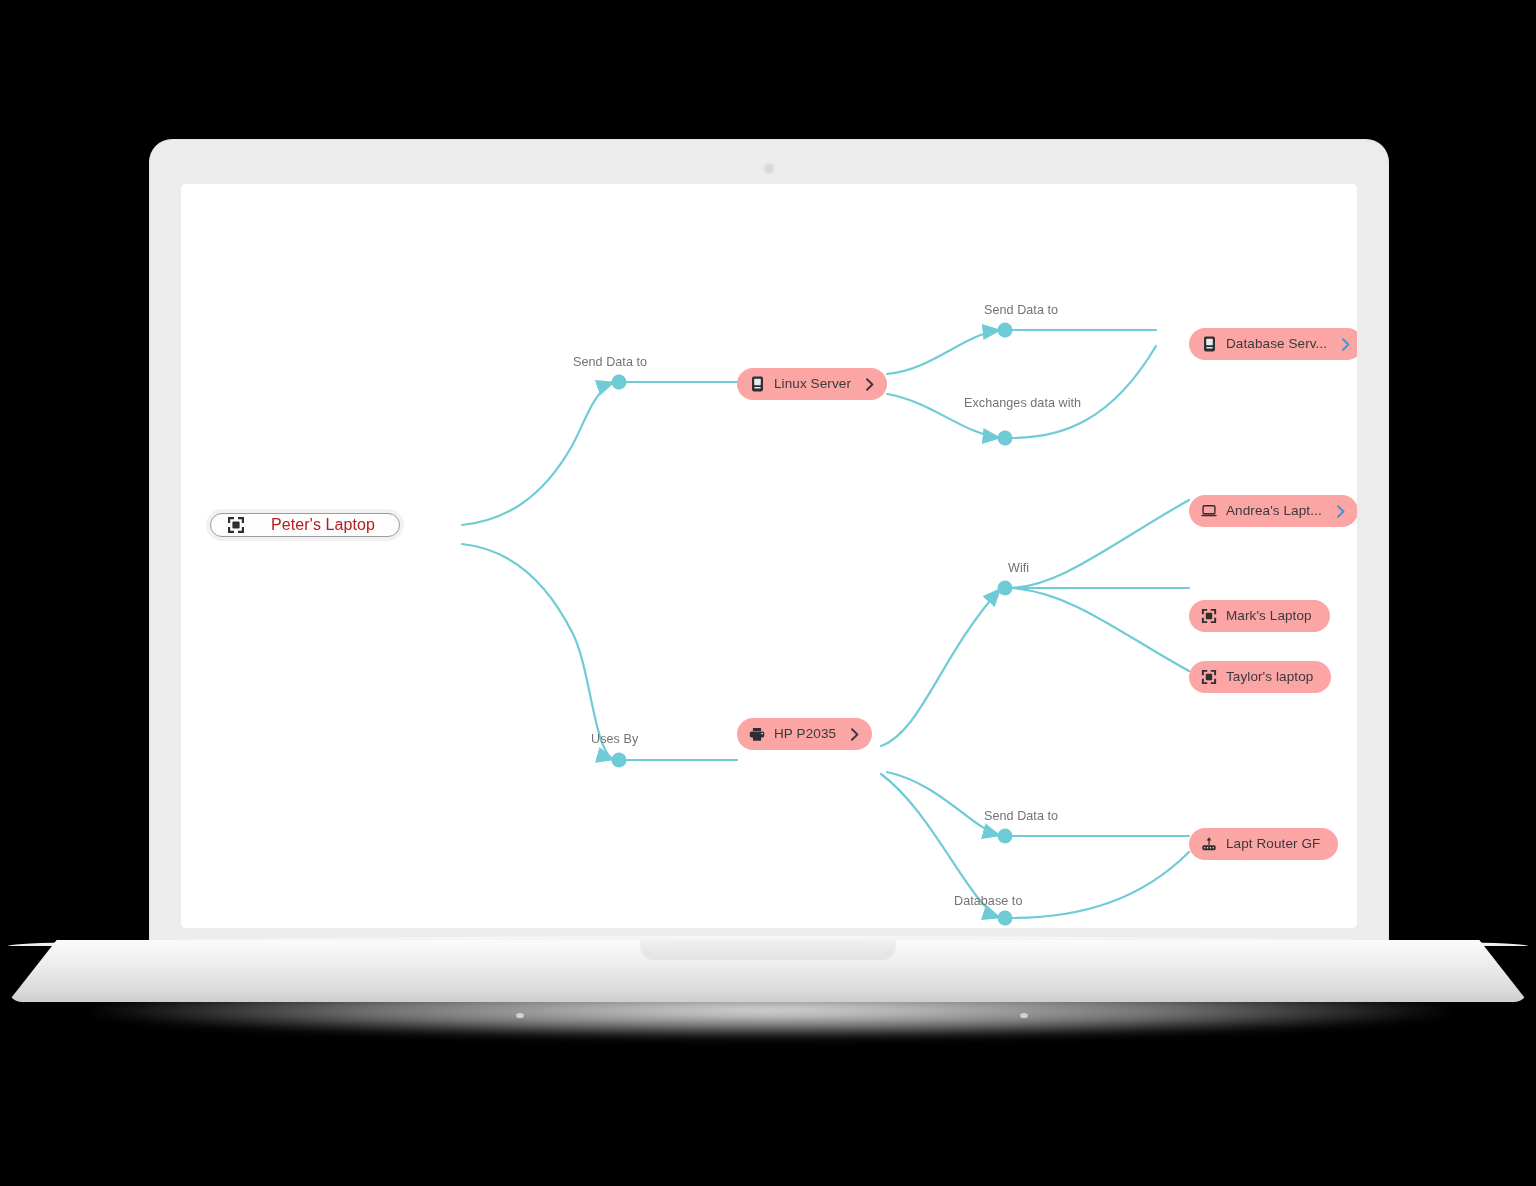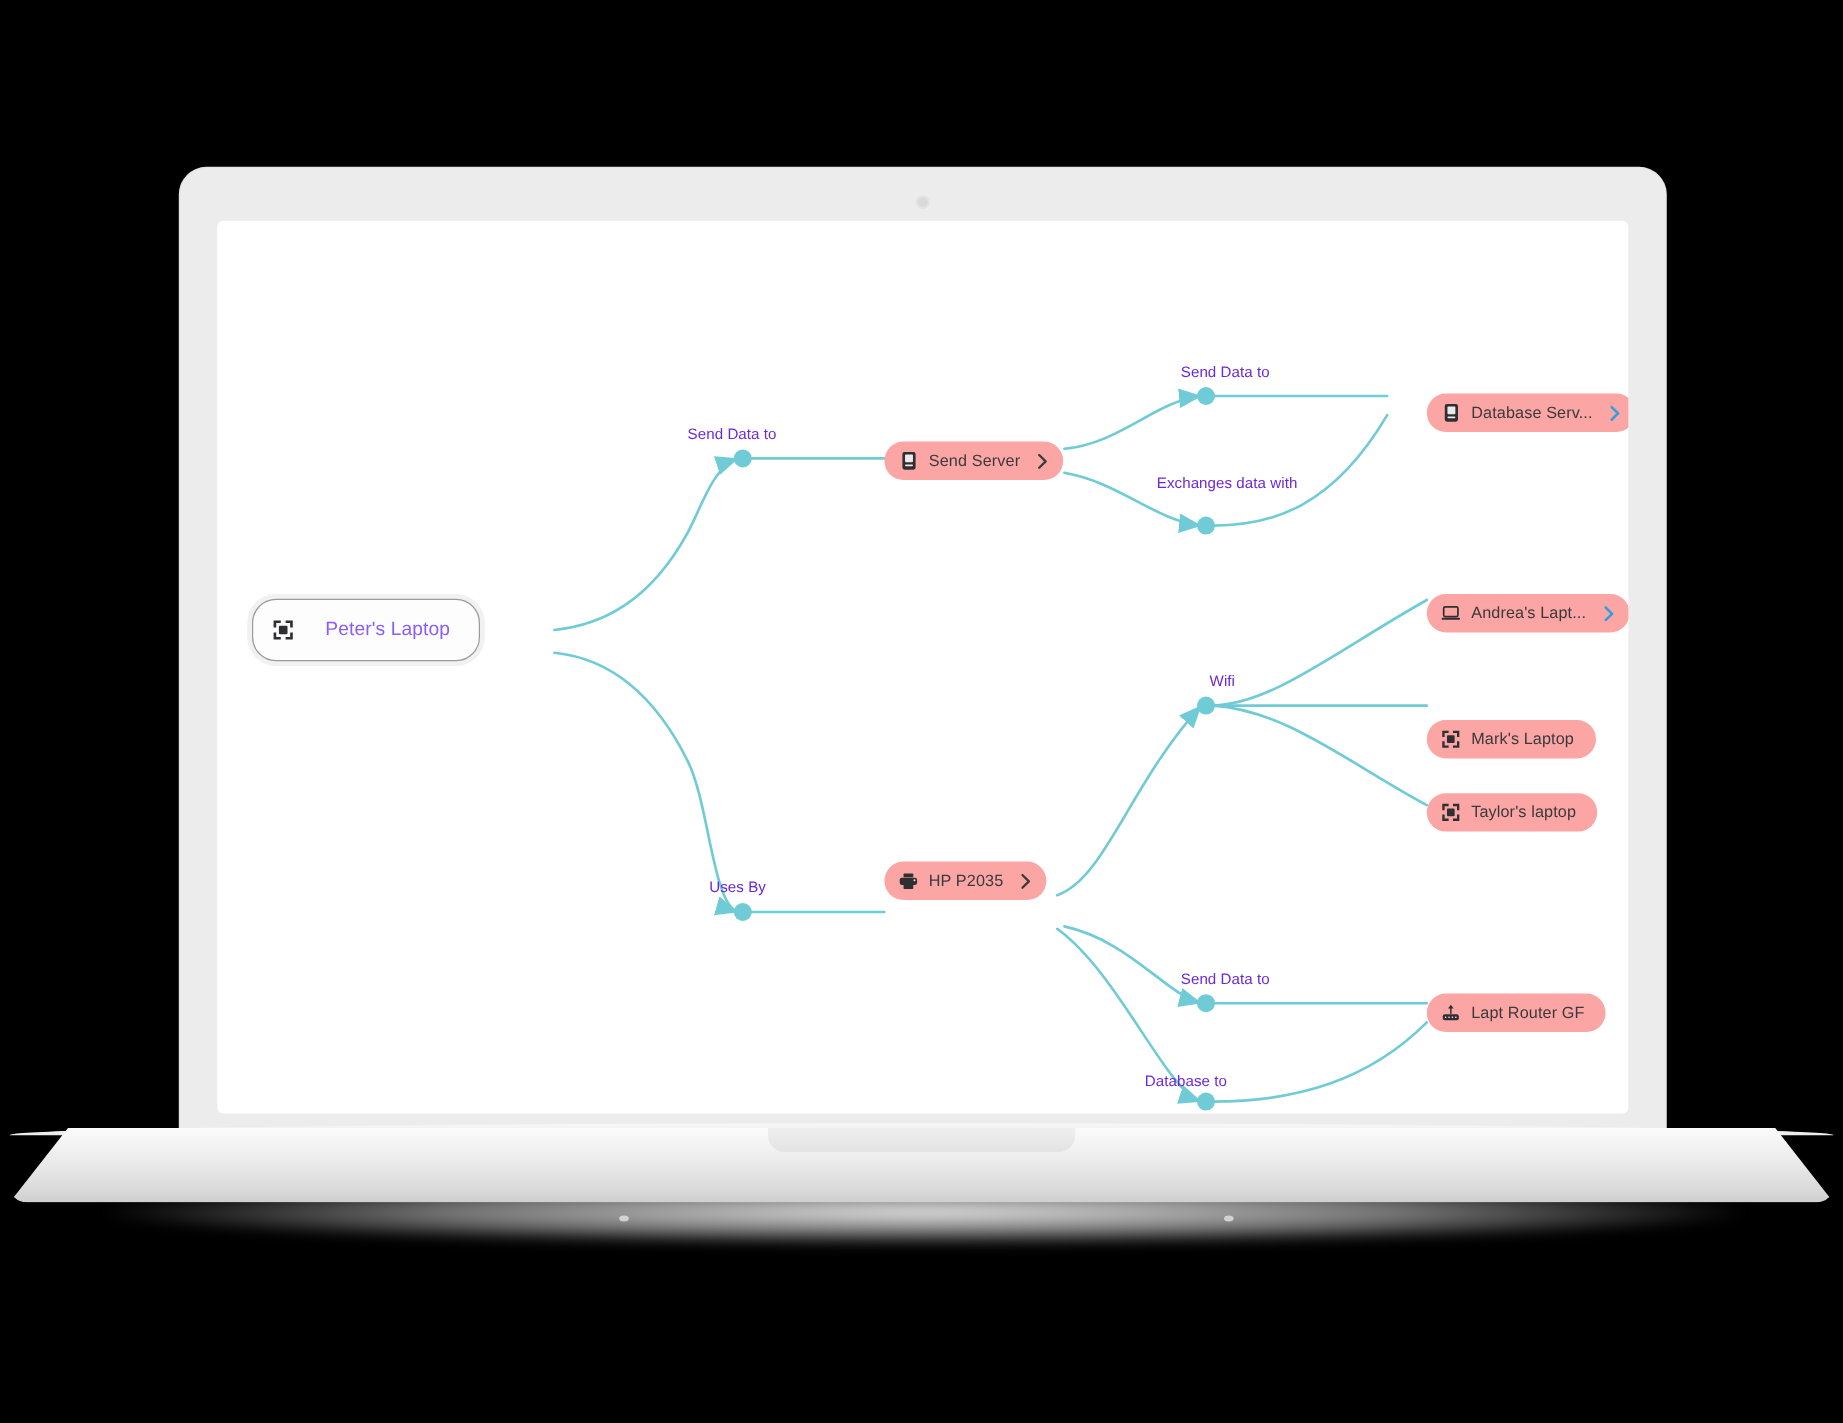--- a/index.html
+++ b/index.html
@@ -87,35 +87,35 @@
     letter-spacing: .1px;
   }
   .node .ico { width:16px; height:16px; flex:0 0 16px; margin-right:9px; display:flex; align-items:center; justify-content:center; }
   .node .ico svg { display:block; }
   .node .lbl { line-height: 1; }
   .node .chev { margin-left:14px; margin-right:6px; width:10px; display:flex; align-items:center; justify-content:center; }
   .node .chev svg { display:block; }
 
   
   .node.root {
-    height: 52px;
+    height: 24px;
     border-radius: 20px;
     background: #fdfdfd;
     border: 1.6px solid #9b9b9e;
     padding: 0 24px 0 16px;
     box-shadow: 0 0 0 4px rgba(150,150,155,0.13);
-    color: #8b5cf6;
+    color: #b91c1c;
     font-size: 16px;
   }
   .node.root .ico { width:18px; height:18px; flex:0 0 18px; margin-right:26px; }
 
   .edge-label {
     position: absolute;
     font-size: 12.6px;
-    color: #6d28d9;
+    color: #737373;
     white-space: nowrap;
     letter-spacing: .05px;
   }
 </style>
 </head>
 <body>
 
 <div id="stage">
 
   <div class="laptop-shadow"></div>
@@ -195,21 +195,21 @@
         </div>
 
         <div class="node" style="left:556px;top:200px;transform:translateY(-50%)">
           <span class="ico">
             <svg width="15" height="16" viewBox="0 0 15 16">
               <rect x="2" y="0.6" width="11" height="14.8" rx="1.8" fill="#2f2f31"></rect>
               <rect x="4.2" y="2.8" width="6.6" height="6.4" rx="0.8" fill="#eaeaeb"></rect>
               <rect x="4.2" y="11" width="6.6" height="1.5" rx="0.7" fill="#eaeaeb"></rect>
             </svg>
           </span>
-          <span class="lbl">Send Server</span>
+          <span class="lbl">Linux Server</span>
           <span class="chev">
             <svg width="8" height="13" viewBox="0 0 8 13">
                 <path d="M1 1.2 L6.4 6.5 L1 11.8" fill="none" stroke="#3a3a3c" stroke-width="1.9" stroke-linecap="round" stroke-linejoin="round"></path>
               </svg>
           </span>
         </div>
 
         <div class="node" style="left:1008px;top:160px;transform:translateY(-50%)">
           <span class="ico">
             <svg width="15" height="16" viewBox="0 0 15 16">

